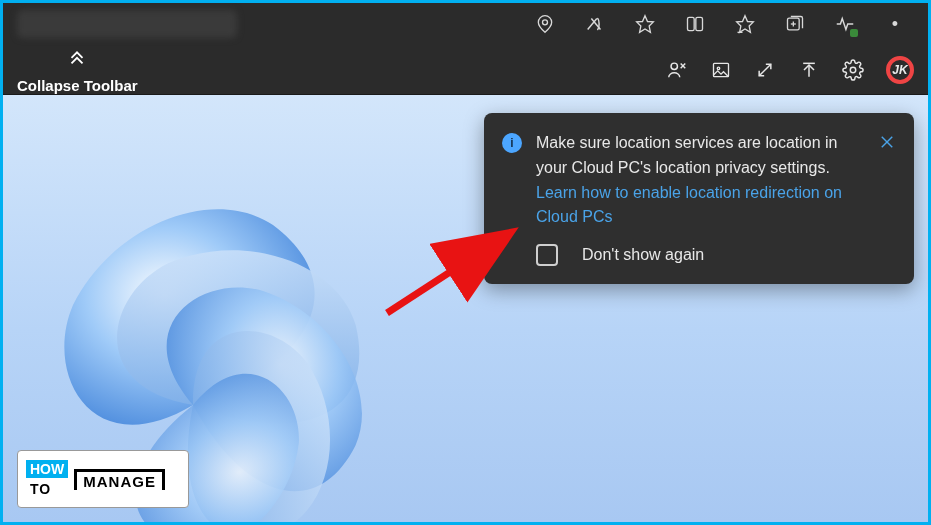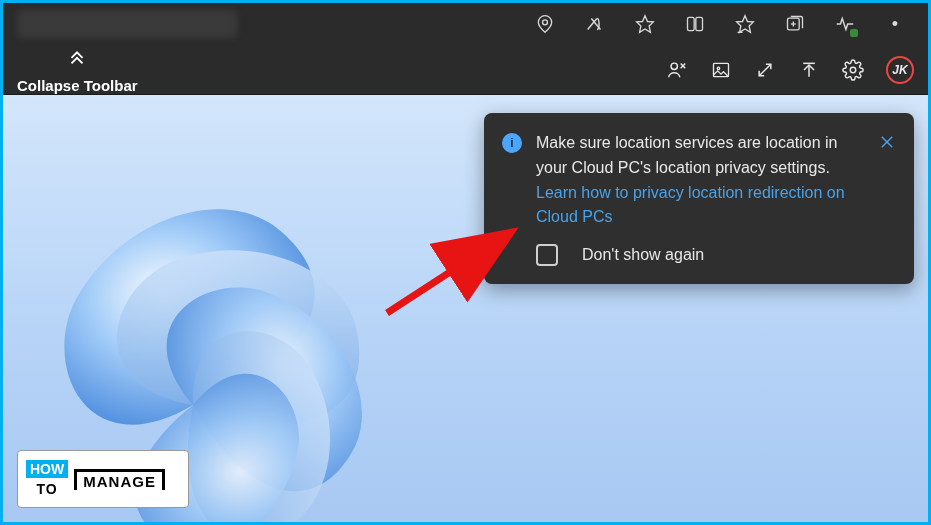--- a/index.html
+++ b/index.html
@@ -71,21 +71,21 @@
       gap: 22px;
     }
     .ticon2 {
       width: 22px; height: 22px;
       display: flex; align-items: center; justify-content: center;
       color: #e6e6e6;
       cursor: pointer;
     }
     .avatar {
       width: 28px; height: 28px;
-      border: 2px solid #ef4444;
+      border: 4px solid #ef4444;
       border-radius: 50%;
       display: flex; align-items: center; justify-content: center;
       color: #e9e9e9;
       font-size: 12px;
       font-weight: 600;
       font-style: italic;
       cursor: pointer;
     }
     .content {
       flex: 1;
@@ -168,21 +168,20 @@
       bottom: 14px;
       width: 172px;
       height: 58px;
       background: #fff;
       border-radius: 4px;
       border: 1px solid #999;
       display: flex;
       align-items: center;
       padding: 6px 8px;
       gap: 6px;
-      text-align: center;
     }
     .wm-left {
       display: flex; flex-direction: column; gap: 2px;
     }
     .wm-how {
       background: #00b0f0;
       color: #fff;
       font-weight: 800;
       font-size: 14px;
       line-height: 1;
@@ -339,21 +338,21 @@
         <path d="M0 0 C 120 -40 160 -120 80 -180 C 20 -220 -80 -180 -120 -100 C -150 -30 -100 60 0 0 Z" fill="url(#rg1)" opacity="0.8" transform="rotate(80) scale(0.85)"></path>
         <path d="M0 0 C 120 -40 160 -120 80 -180 C 20 -220 -80 -180 -120 -100 C -150 -30 -100 60 0 0 Z" fill="url(#lg1)" opacity="0.75" transform="rotate(120) scale(0.78)"></path>
         <path d="M0 0 C 120 -40 160 -120 80 -180 C 20 -220 -80 -180 -120 -100 C -150 -30 -100 60 0 0 Z" fill="url(#rg1)" opacity="0.7" transform="rotate(160) scale(0.72)"></path>
       </g>
     </svg>
 
     <div class="notification">
       <div class="notif-row">
         <div class="info-badge">i</div>
         <div class="notif-text">
-          <span>Make sure location services are location in your Cloud PC's location privacy settings. </span><a>Learn how to privacy location redirection on Cloud PCs</a>
+          <span>Make sure location services are location in your Cloud PC's location privacy settings. </span><a>Learn how to enable location redirection on Cloud PCs</a>
         </div>
         <svg class="close-x" viewBox="0 0 24 24" fill="none" stroke="currentColor" stroke-width="1.8">
             <line x1="5" y1="5" x2="19" y2="19"></line>
             <line x1="19" y1="5" x2="5" y2="19"></line>
           </svg>
       </div>
       <div class="dont-show">
         <div class="checkbox"></div>
         <span>Don't show again</span>
       </div>

